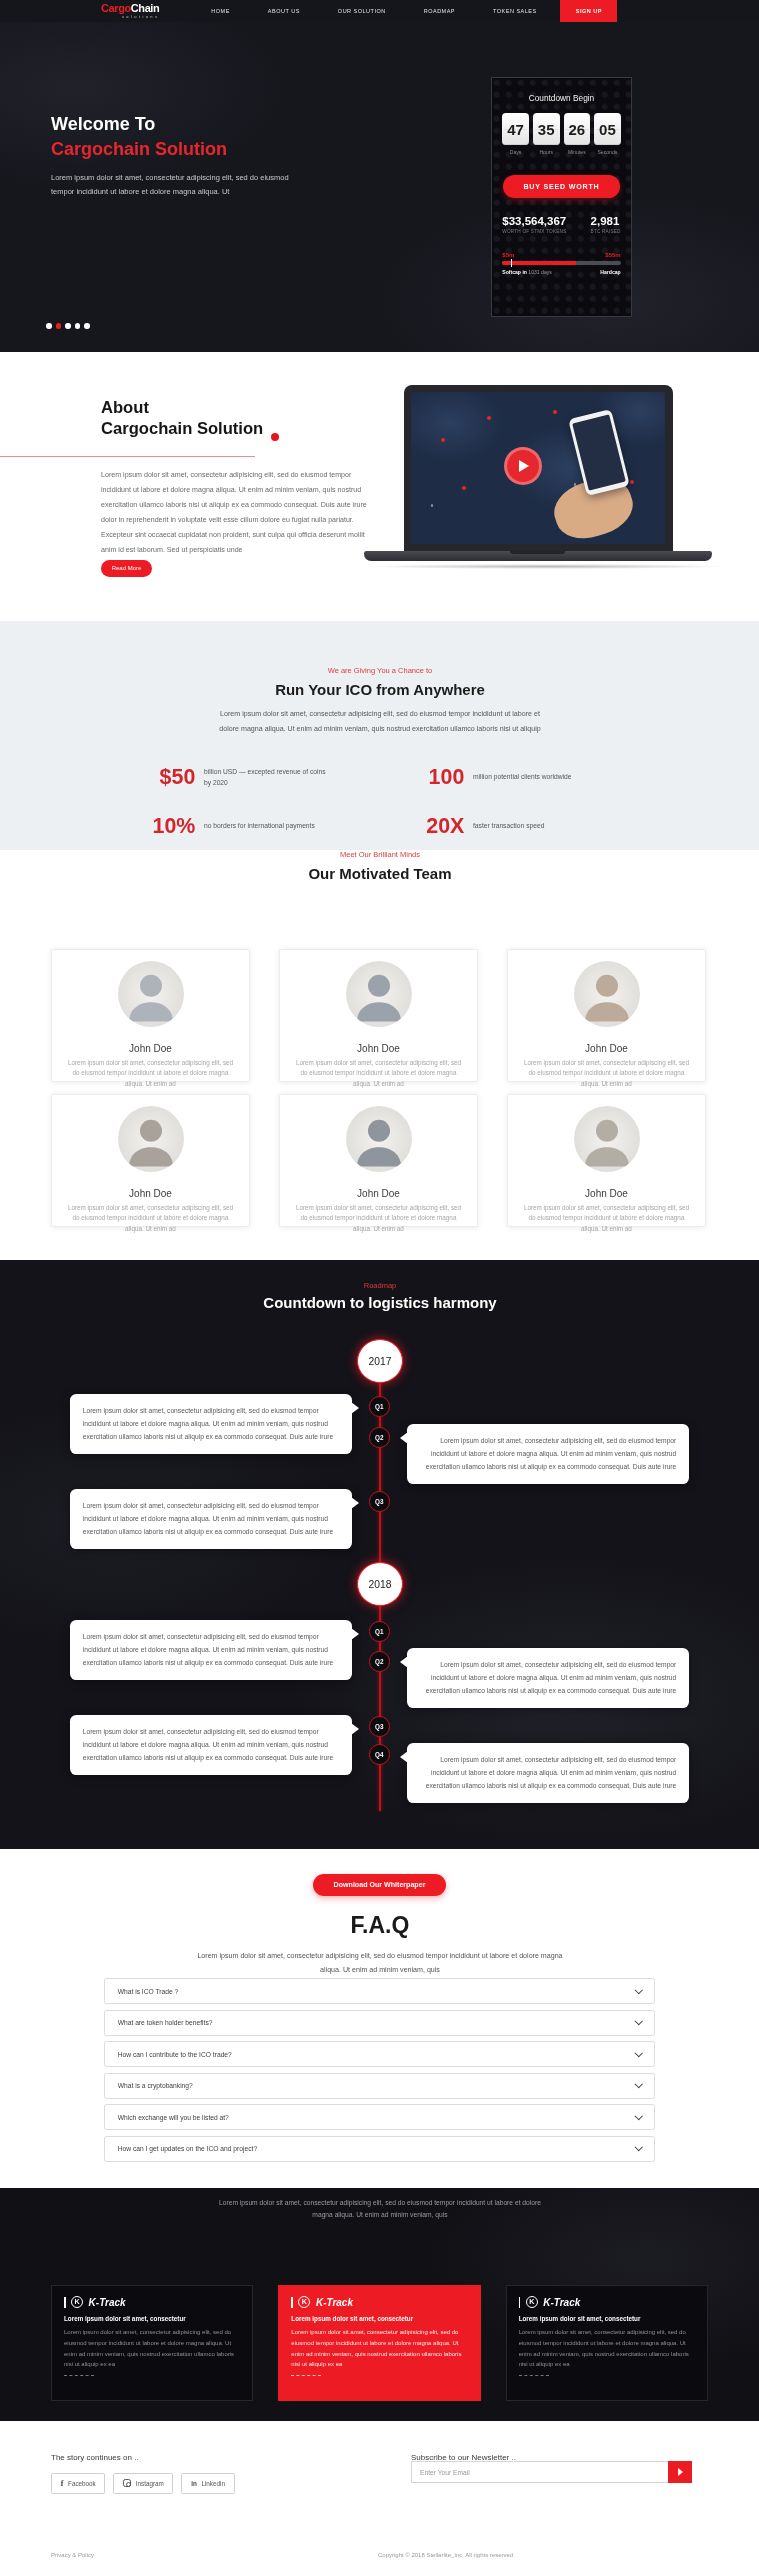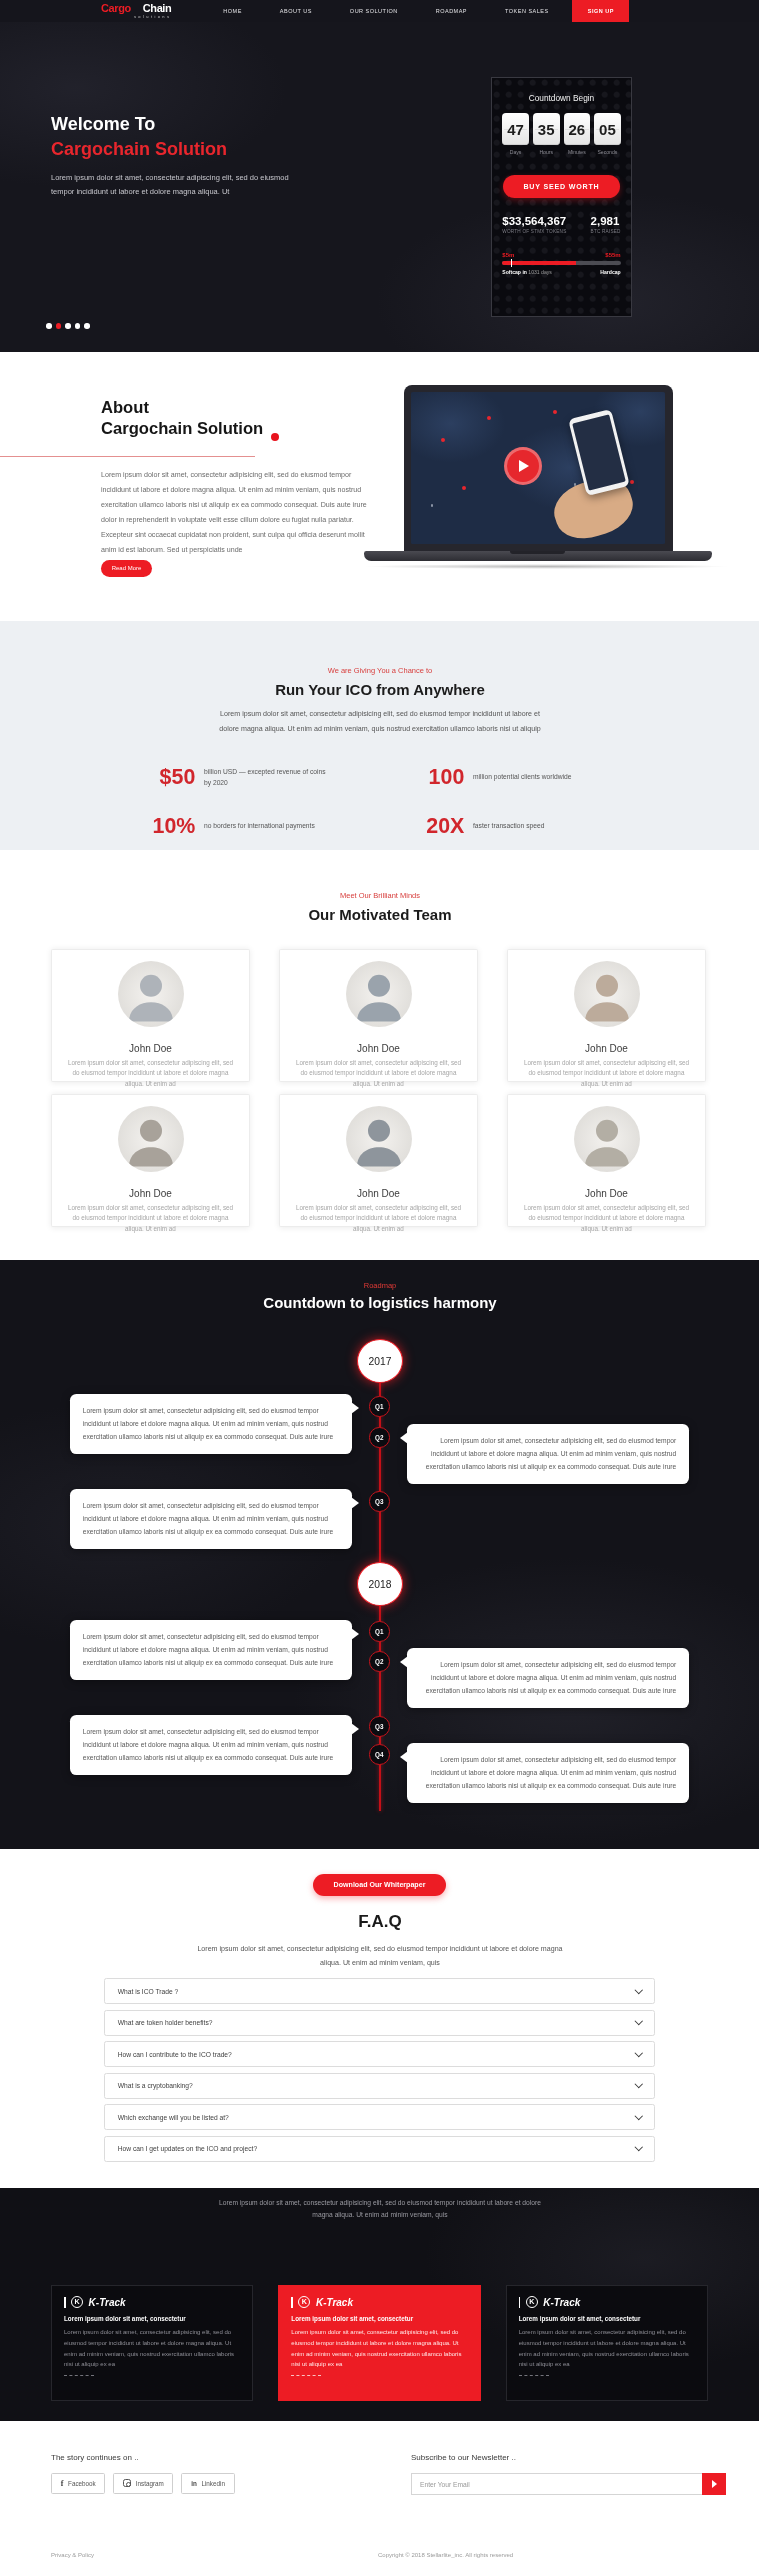--- a/index.html
+++ b/index.html
@@ -12,21 +12,21 @@
     overflow: hidden;
     position: relative;
   }
   .sec { position: relative; width: 760px; overflow: hidden; }
 
   
   .header { height: 22px; background: #15151c; display: flex; align-items: center; padding-left: 101px; }
   .logo { line-height: 1; cursor: pointer; }
   .logo-main { font-size: 11px; font-weight: bold; letter-spacing: -0.4px; }
   .logo-a { color: #ed1c24; }
-  .logo-b { color: #fff; padding-left: 12px; }
+  .logo-b { color: #fff; }
   .logo-tag { font-size: 4px; letter-spacing: 2.4px; color: #c9c9c9; text-align: right; margin-top: 0.8px; }
   .nav { display: flex; margin-left: 33px; height: 100%; align-items: center; }
   .nav-item { font-size: 5.5px; color: #e3e3e6; letter-spacing: 0.5px; padding: 0 19px; cursor: pointer; }
   .signup-btn { margin-left: 4.7px; height: 22px; width: 57px; background: #ed1c24; color: #fff;
     font-size: 5.5px; font-weight: bold; letter-spacing: 0.5px; display: flex; align-items: center; justify-content: center; cursor: pointer; }
 
   
   .hero { height: 330px; background:
     radial-gradient(332px 158px at 80% 85%, rgba(70,70,85,0.25), transparent 70%),
     radial-gradient(301px 142px at 10% 20%, rgba(60,60,75,0.3), transparent 70%),
@@ -107,21 +107,21 @@
   .ico .sub-red { padding-top: 45px; }
   .big-title { font-size: 15px; font-weight: bold; color: #1c1c1c; margin-top: 5.5px; }
   .ico-p { margin: 9.5px auto 0; width: 340px; font-size: 7.1px; line-height: 2.05; color: #555; }
   .ico-stats { position: absolute; left: 134px; top: 144px; width: 498px; display: grid; grid-template-columns: 1fr 1fr; row-gap: 24px; column-gap: 40px; }
   .stat { display: flex; align-items: center; text-align: left; }
   .stat-v { width: 70px; text-align: right; font-size: 21.4px; font-weight: bold; color: #d1262c; padding-right: 8.7px; flex: none; }
   .stat-t { font-size: 6.7px; line-height: 1.55; color: #555; width: 127px; }
 
   
   .team { height: 410px; background: #fff; text-align: center; }
-  .team .sub-red { padding-top: 41px; }
+  .team .sub-red { }
   .team-grid { position: absolute; left: 51px; top: 99px; width: 657px; display: flex; flex-wrap: wrap; gap: 12px 29px; }
   .t-card { width: 199px; height: 133px; background: #fff; border: 0.8px solid #ececec; box-shadow: 0 0.8px 6.3px rgba(0,0,0,0.08); border-radius: 1.6px; }
   .avatar { width: 66px; height: 66px; border-radius: 50%; margin: 11px auto 0; background: radial-gradient(#f4f2ef, #d9d7d3); overflow: hidden; }
   .avatar svg { display: block; width: 66px; height: 66px; }
   .t-name { font-size: 10px; color: #3c3c3c; margin-top: 16px; }
   .t-bio { font-size: 6.3px; color: #a6a6a6; line-height: 1.65; margin-top: 4px; padding: 0 12.7px; }
 
   
   .roadmap { height: 589px; background:
     radial-gradient(396px 206px at 75% 75%, rgba(58,58,70,0.35), transparent 70%),
@@ -142,21 +142,21 @@
   .t-box.left::after { content: ""; position: absolute; right: -7.1px; top: 8px; border-left: 8px solid #fff;
     border-top: 6.3px solid transparent; border-bottom: 6.3px solid transparent; }
   .t-box.right::before { content: ""; position: absolute; left: -7.1px; top: 8px; border-right: 8px solid #fff;
     border-top: 6.3px solid transparent; border-bottom: 6.3px solid transparent; }
 
   
   .faq { height: 339px; background: #fff; text-align: center; }
   .dl-btn { position: absolute; left: 313px; top: 24.5px; width: 133px; height: 22px; border-radius: 11px; background: #ed1c24;
     color: #fff; font-size: 7.1px; font-weight: bold; display: flex; align-items: center; justify-content: center;
     box-shadow: 0 2.4px 6.3px rgba(237,28,36,0.35); cursor: pointer; }
-  .faq-title { padding-top: 63px; font-size: 17px; font-weight: bold; color: #1a1a1a; }
+  .faq-title { padding-top: 63px; font-size: 23px; font-weight: bold; color: #1a1a1a; }
   .faq-p { margin: 9.5px auto 0; width: 380px; font-size: 7.1px; line-height: 2.0; color: #555; }
   .faq-list { position: absolute; left: 104px; top: 129px; width: 551px; }
   .faq-row { height: 26px; margin-bottom: 5.5px; border: 0.8px solid #dcdcdc; border-radius: 2.4px; display: flex;
     align-items: center; justify-content: space-between; padding: 0 12.7px; cursor: pointer; background: #fff; }
   .faq-q { font-size: 6.7px; color: #3e3e3e; }
   .chev { width: 5.5px; height: 5.5px; border-right: 1.2px solid #333; border-bottom: 1.2px solid #333; transform: rotate(45deg); margin-top: -3.2px; }
 
   
   .press { height: 233px; background:
     radial-gradient(316px 158px at 85% 30%, rgba(55,55,66,0.3), transparent 70%),
@@ -179,21 +179,21 @@
   .footer { height: 155px; background: #fff; }
   .f-title { position: absolute; top: 32px; font-size: 8px; color: #3a3a3a; }
   .f-title.l { left: 51px; } .f-title.r { left: 411px; }
   .social { position: absolute; left: 51px; top: 52px; display: flex; gap: 8px; }
   .s-btn { height: 20.6px; padding: 0 8.7px; border: 0.8px solid #cfcfcf; border-radius: 1.6px; display: flex; align-items: center; gap: 4.7px;
     font-size: 6.3px; color: #555; cursor: pointer; background: #fff; }
   .fb-i { font-size: 8px; font-weight: bold; color: #444; font-family: "Liberation Serif", serif; }
   .ig-i { width: 8px; height: 8px; border: 0.8px solid #555; border-radius: 2.4px; position: relative; }
   .ig-i::after { content: ""; position: absolute; left: 1.6px; top: 1.6px; width: 3.2px; height: 3.2px; border: 0.8px solid #555; border-radius: 50%; }
   .li-i { font-size: 6.3px; font-weight: bold; color: #444; }
-  .newsletter { position: absolute; left: 411px; top: 52px; width: 315px; height: 22px; display: flex; }
+  .newsletter { position: absolute; left: 411px; top: 40px; width: 281px; height: 22px; display: flex; }
   .nl-input { flex: 1; border: 0.8px solid #d5d5d5; border-right: none; padding: 0 8px; font-size: 6.7px; color: #333; outline: none;
     font-family: "Liberation Sans", sans-serif; }
   .nl-input::placeholder { color: #999; }
   .nl-btn { width: 24px; height: 22px; background: #ed1c24; display: flex; align-items: center; justify-content: center; cursor: pointer; }
   .nl-arrow { width: 0; height: 0; border-left: 5.5px solid #fff; border-top: 4px solid transparent; border-bottom: 4px solid transparent; }
   .f-bottom { position: absolute; top: 131px; font-size: 6px; color: #9b9b9b; }
   .f-bottom.l { left: 51px; } .f-bottom.c { left: 378px; }
 </style>
 </head>
 <body>

